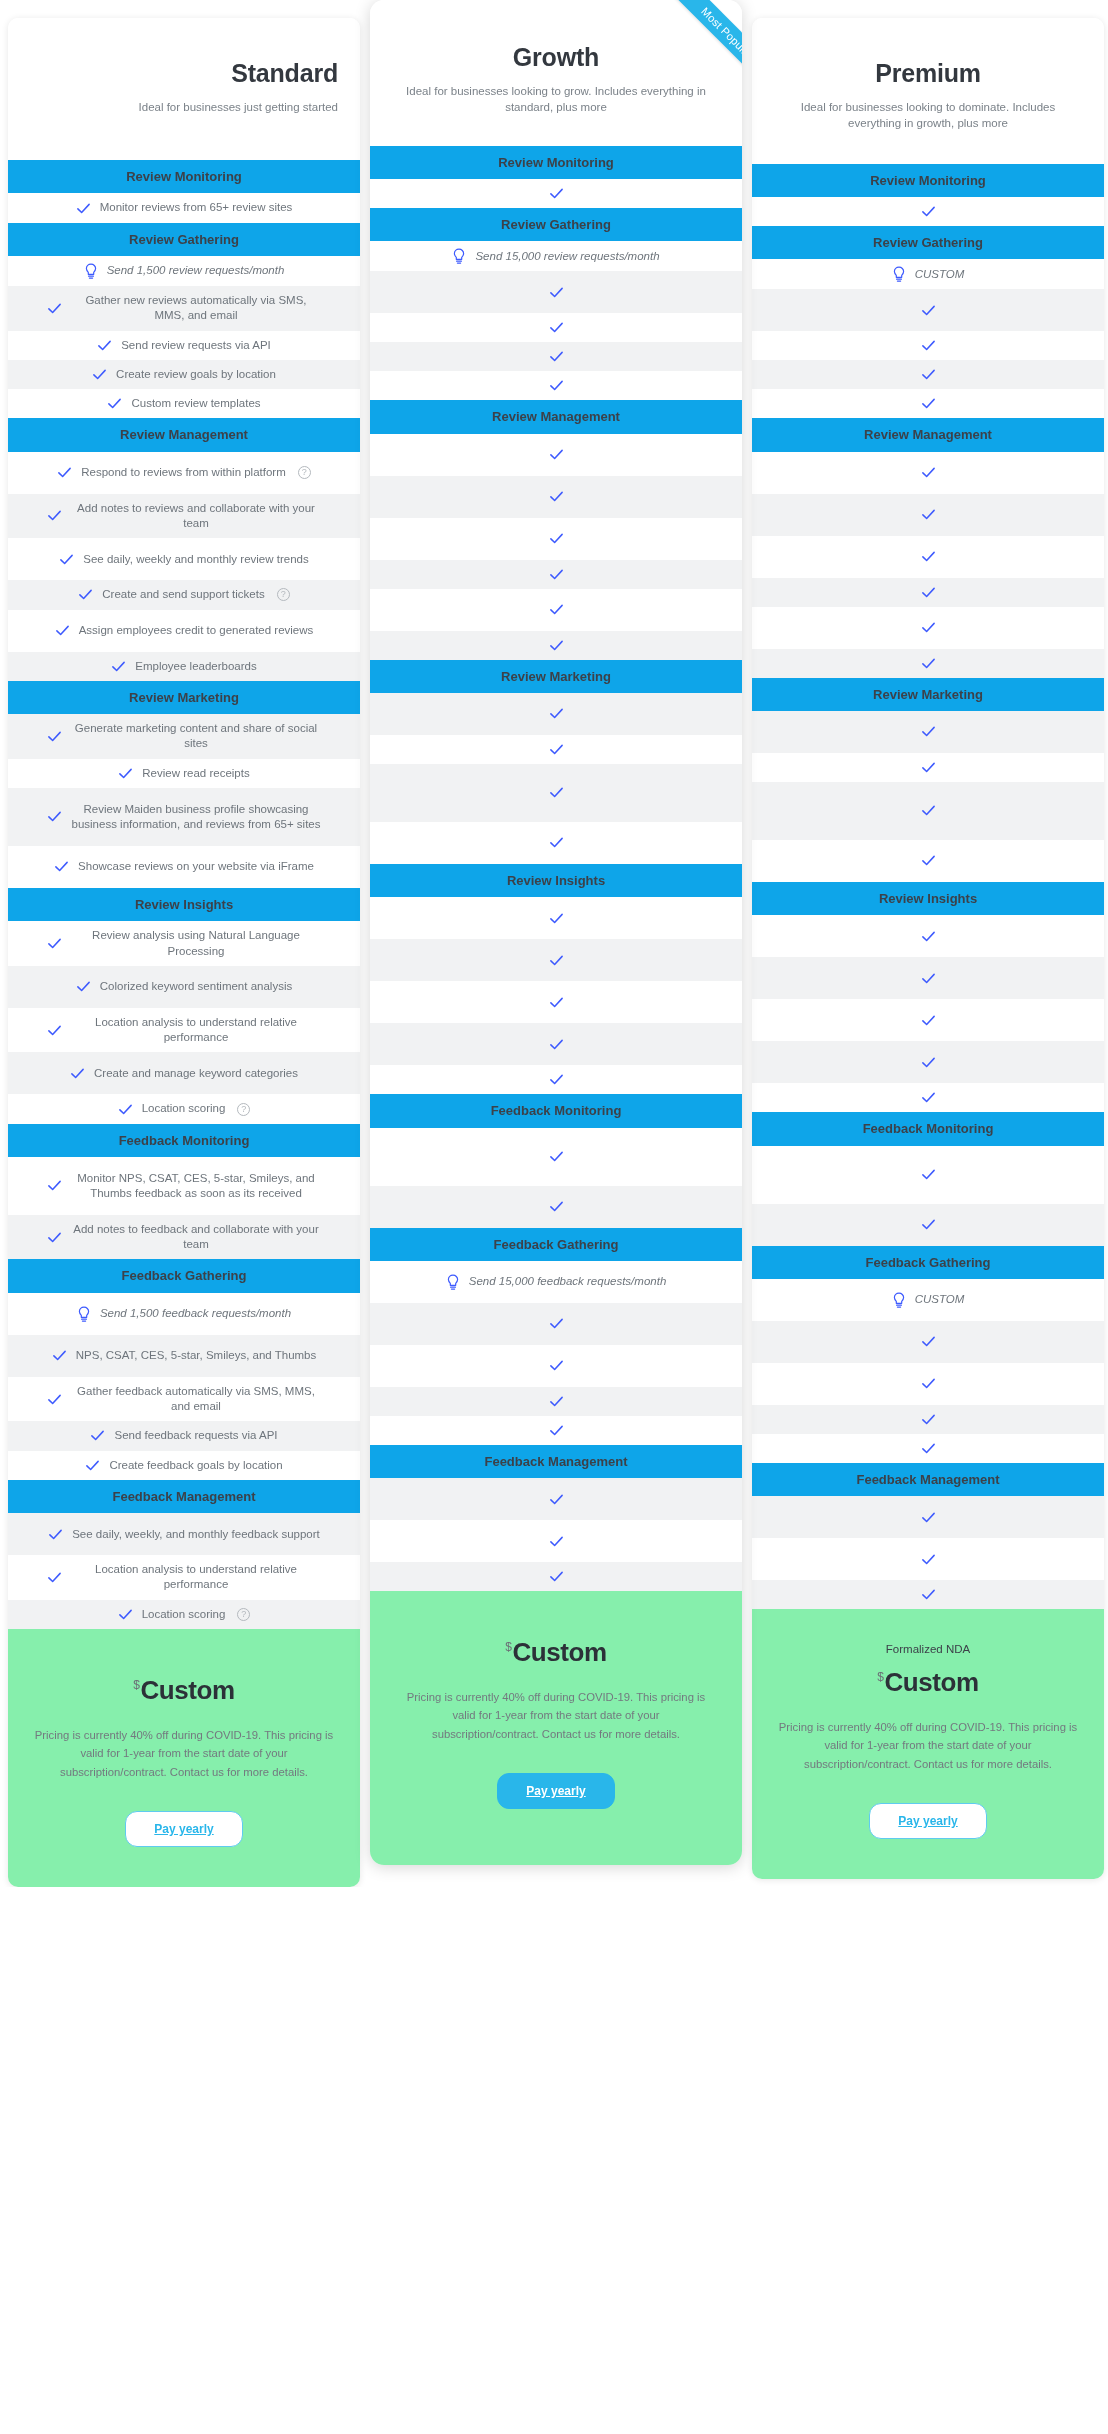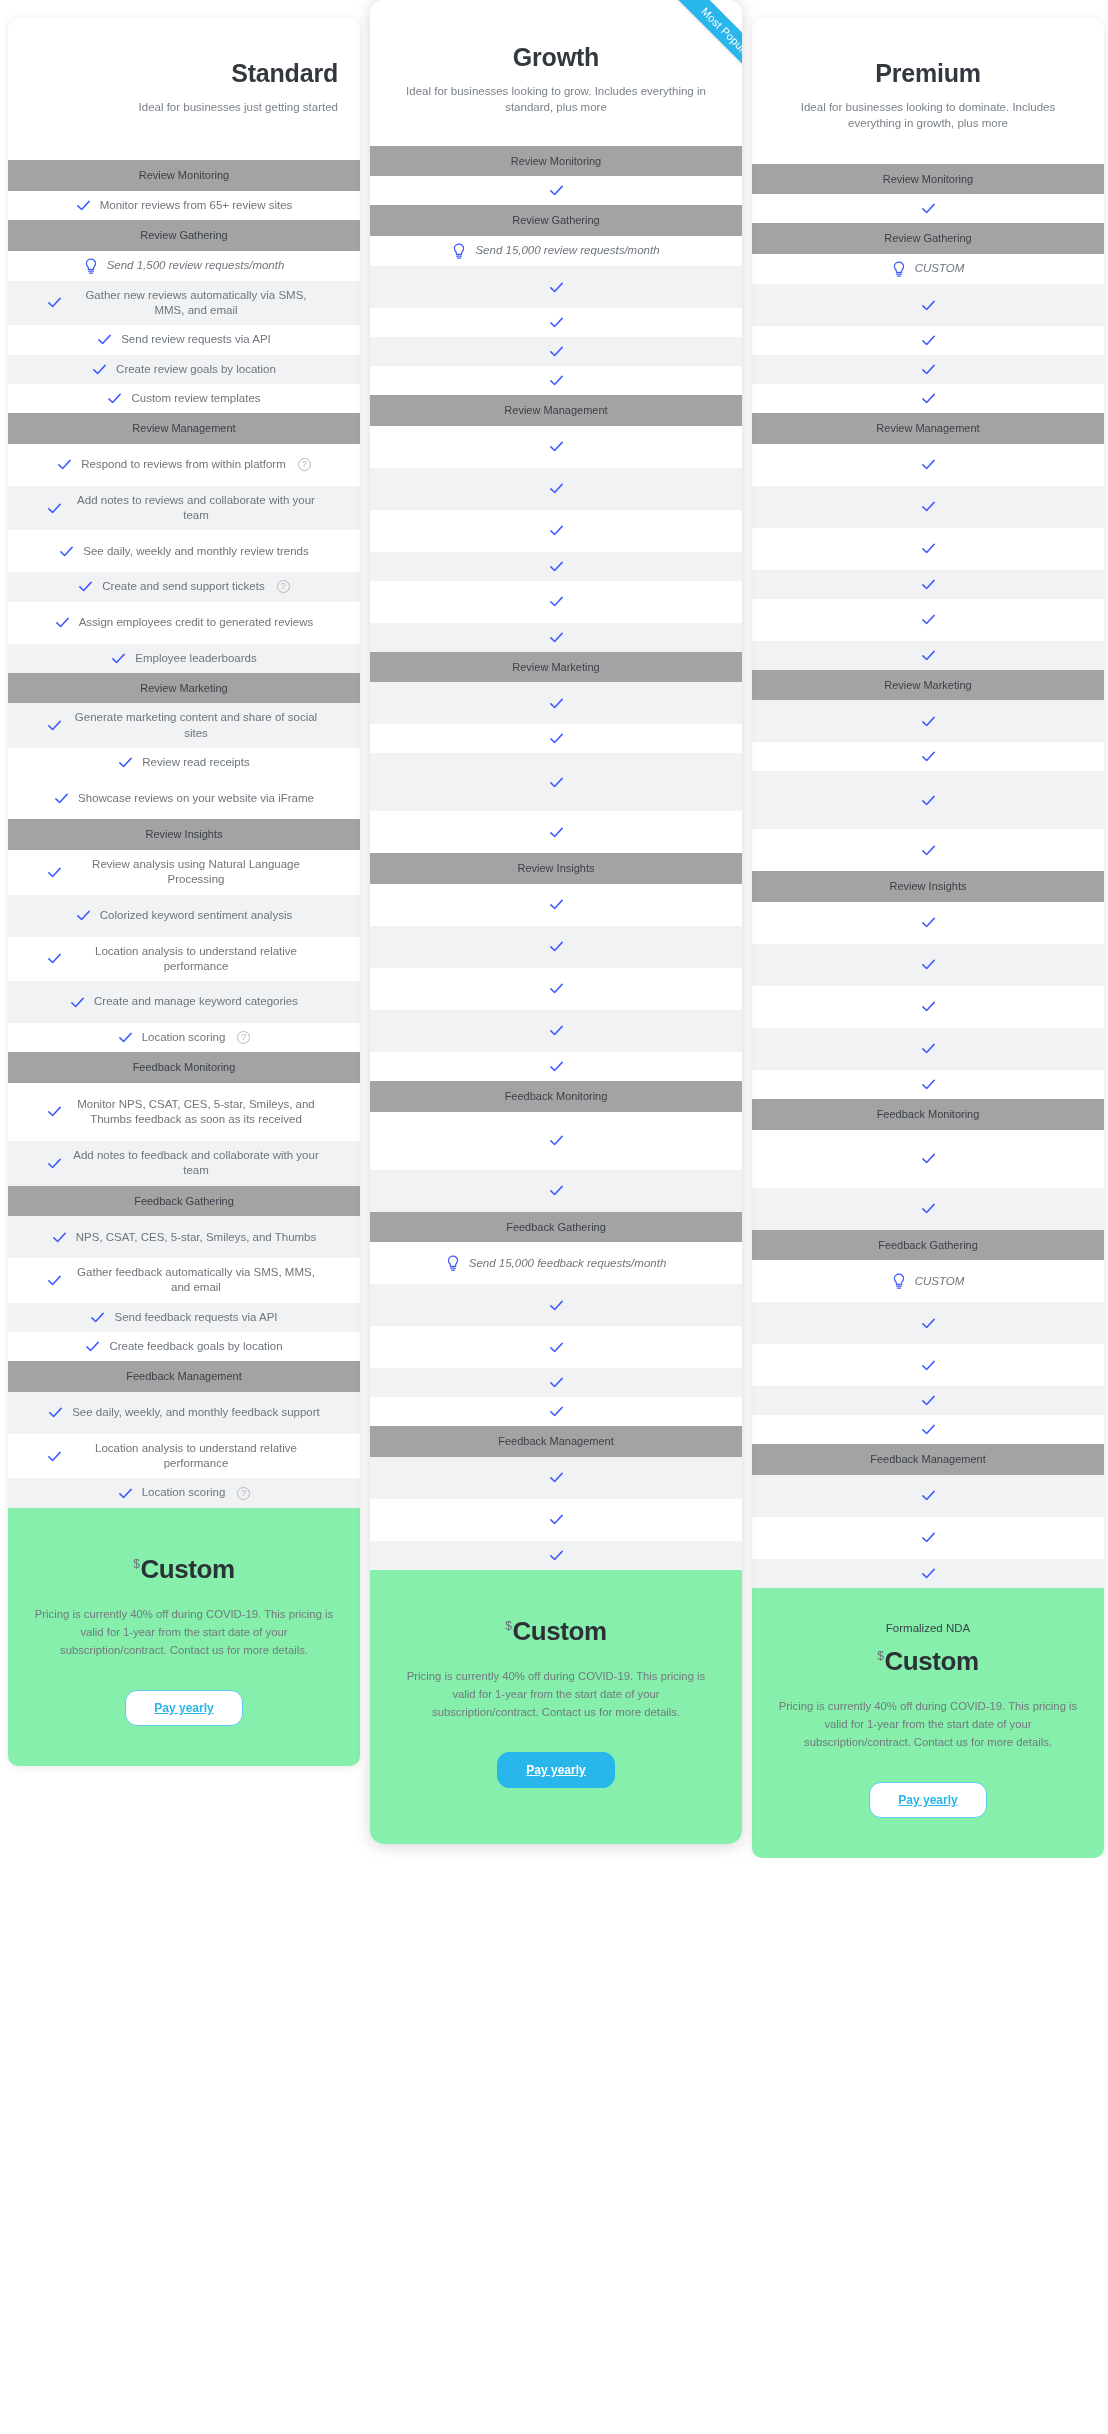--- a/index.html
+++ b/index.html
@@ -107,24 +107,24 @@
     justify-content: center;
     min-height: 25px;
     padding: 7px 14px;
     font-size: 11.5px;
     color: #6e757c;
     line-height: 1.33;
     text-align: center;
   }
   .row.alt { background: #f1f2f3; }
   .row.section {
-    background: #a3a3a3;
-    font-weight: normal;
+    background: #0ea5e9;
+    font-weight: bold;
     color: #3c4149;
-    font-size: 11px;
+    font-size: 13px;
     padding: 8px 14px;
     justify-content: center;
   }
   .row.tall2 { min-height: 42px; justify-content: center; }
   .row.tall3 { min-height: 58px; }
 
   .row-inner {
     display: flex;
     align-items: center;
     justify-content: center;
@@ -364,20 +364,30 @@
         <div class="row">
           <div class="row-inner">
             <span class="chk">
               <svg width="15" height="15" viewBox="0 0 16 16">
                 <path d="M2 8.4 L6 12.2 L14 3.6" fill="none" stroke="#3d5afe" stroke-width="1.6" stroke-linecap="round" stroke-linejoin="round"></path>
               </svg>
             </span>
             <span class="row-label">Review read receipts</span>
           </div>
         </div>
+        <div class="row alt tall3">
+          <div class="row-inner">
+            <span class="chk">
+              <svg width="15" height="15" viewBox="0 0 16 16">
+                <path d="M2 8.4 L6 12.2 L14 3.6" fill="none" stroke="#3d5afe" stroke-width="1.6" stroke-linecap="round" stroke-linejoin="round"></path>
+              </svg>
+            </span>
+            <span class="row-label">Review Maiden business profile showcasing business information, and reviews from 65+ sites</span>
+          </div>
+        </div>
         <div class="row tall2">
           <div class="row-inner">
             <span class="chk">
               <svg width="15" height="15" viewBox="0 0 16 16">
                 <path d="M2 8.4 L6 12.2 L14 3.6" fill="none" stroke="#3d5afe" stroke-width="1.6" stroke-linecap="round" stroke-linejoin="round"></path>
               </svg>
             </span>
             <span class="row-label">Showcase reviews on your website via iFrame</span>
           </div>
         </div>
@@ -448,20 +458,32 @@
           <div class="row-inner">
             <span class="chk">
               <svg width="15" height="15" viewBox="0 0 16 16">
                 <path d="M2 8.4 L6 12.2 L14 3.6" fill="none" stroke="#3d5afe" stroke-width="1.6" stroke-linecap="round" stroke-linejoin="round"></path>
               </svg>
             </span>
             <span class="row-label">Add notes to feedback and collaborate with your team</span>
           </div>
         </div>
         <div class="row section">Feedback Gathering</div>
+        <div class="row tall2">
+          <div class="row-inner">
+            <span class="bulb">
+              <svg width="14" height="17" viewBox="0 0 14 17">
+                <path d="M7 1.2 C4.3 1.2 2.4 3.2 2.4 5.6 C2.4 7.3 3.4 8.4 4.3 9.4 L4.3 11.3 L9.7 11.3 L9.7 9.4 C10.6 8.4 11.6 7.3 11.6 5.6 C11.6 3.2 9.7 1.2 7 1.2 Z" fill="none" stroke="#3d5afe" stroke-width="1.2" stroke-linejoin="round"></path>
+                <line x1="4.6" y1="13.2" x2="9.4" y2="13.2" stroke="#3d5afe" stroke-width="1.2" stroke-linecap="round"></line>
+                <line x1="5.4" y1="15.1" x2="8.6" y2="15.1" stroke="#3d5afe" stroke-width="1.2" stroke-linecap="round"></line>
+              </svg>
+            </span>
+            <span class="row-label italic">Send 1,500 feedback requests/month</span>
+          </div>
+        </div>
         <div class="row alt tall2">
           <div class="row-inner">
             <span class="chk">
               <svg width="15" height="15" viewBox="0 0 16 16">
                 <path d="M2 8.4 L6 12.2 L14 3.6" fill="none" stroke="#3d5afe" stroke-width="1.6" stroke-linecap="round" stroke-linejoin="round"></path>
               </svg>
             </span>
             <span class="row-label">NPS, CSAT, CES, 5-star, Smileys, and Thumbs</span>
           </div>
         </div>

